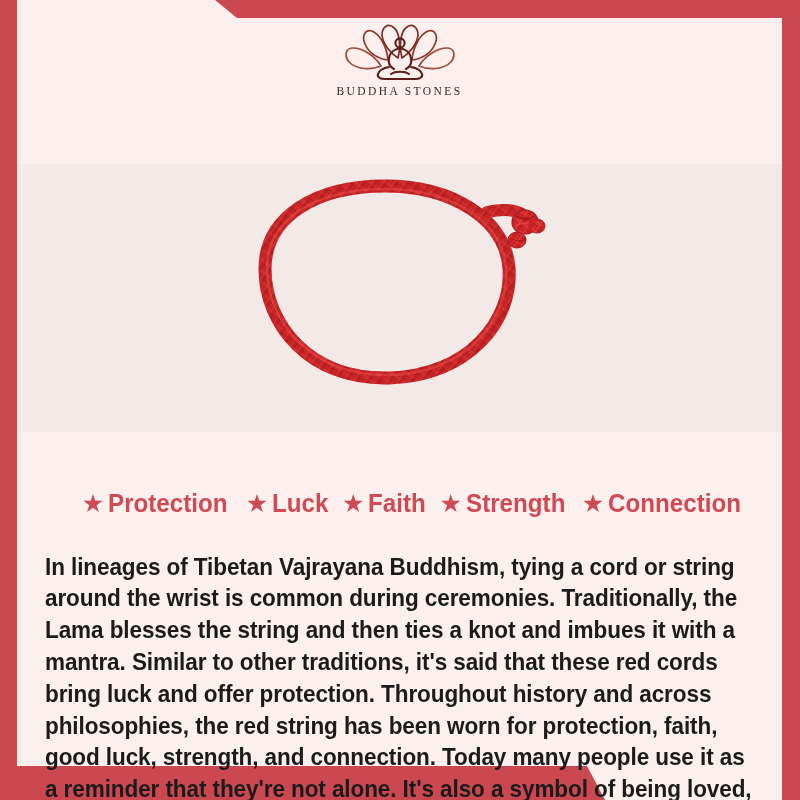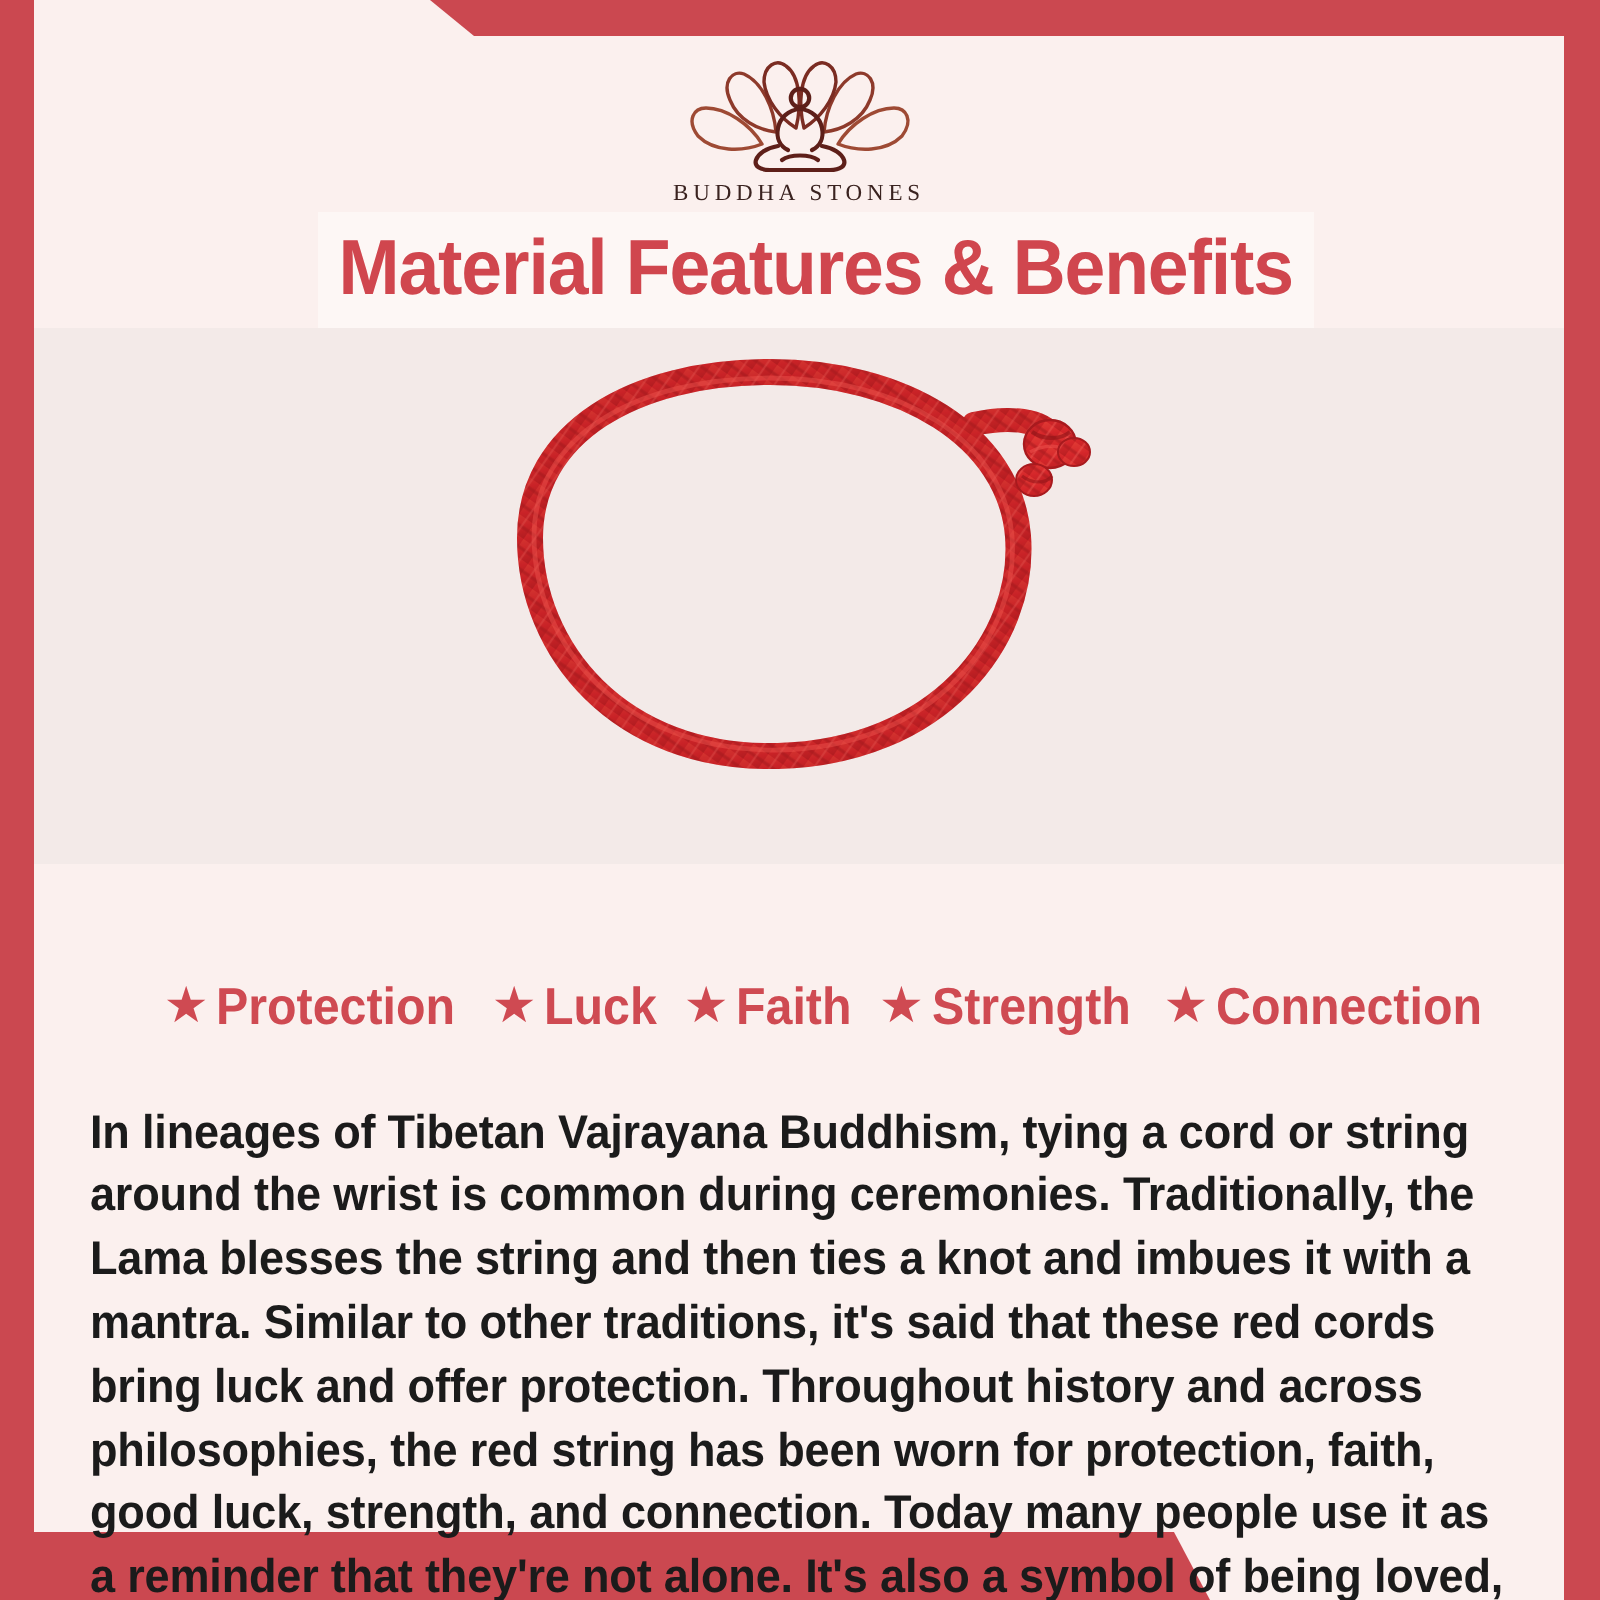--- a/index.html
+++ b/index.html
@@ -53,21 +53,21 @@
   }
 
   
   .logo-zone {
     position: absolute;
     left: 0; top: 0;
     width: 765px; height: 85px;
     display: flex;
     flex-direction: column;
     align-items: center;
-    justify-content: flex-end;
+    justify-content: center;
   }
   .logo-mark {
     margin-top: -2px;
     width: 118px;
     height: 62px;
   }
   .logo-word {
     font-family: "Liberation Serif", serif;
     font-size: 11.5px;
     letter-spacing: 2.4px;
@@ -203,23 +203,20 @@
             <path d="M59 26.5 C65 27 69 31 70 36 C71 41 69 45 65 47"></path>
 
             <path d="M48 45 C42 46 38 49 37 52 C36 55 39 57 44 57 L74 57 C79 57 82 55 81 52 C80 49 76 46 70 45"></path>
             <path d="M50 52 C54 49 64 49 68 52"></path>
           </g>
         </svg>
       </span>
       <span class="logo-word">BUDDHA STONES</span>
     </div>
 
-    <div class="title-band">
-      <span class="title-text">Material Features &amp; Benefits</span>
-    </div>
 
     <div class="photo-panel">
       <svg viewBox="0 0 765 268" width="765" height="268" aria-hidden="true">
         <defs>
           <linearGradient id="cordGrad" x1="0" y1="0" x2="1" y2="1">
             <stop offset="0%" stop-color="#e03a34"></stop>
             <stop offset="50%" stop-color="#d4262a"></stop>
             <stop offset="100%" stop-color="#b81f22"></stop>
           </linearGradient>
           <pattern id="braid" width="9" height="9" patternUnits="userSpaceOnUse" patternTransform="rotate(35)">

